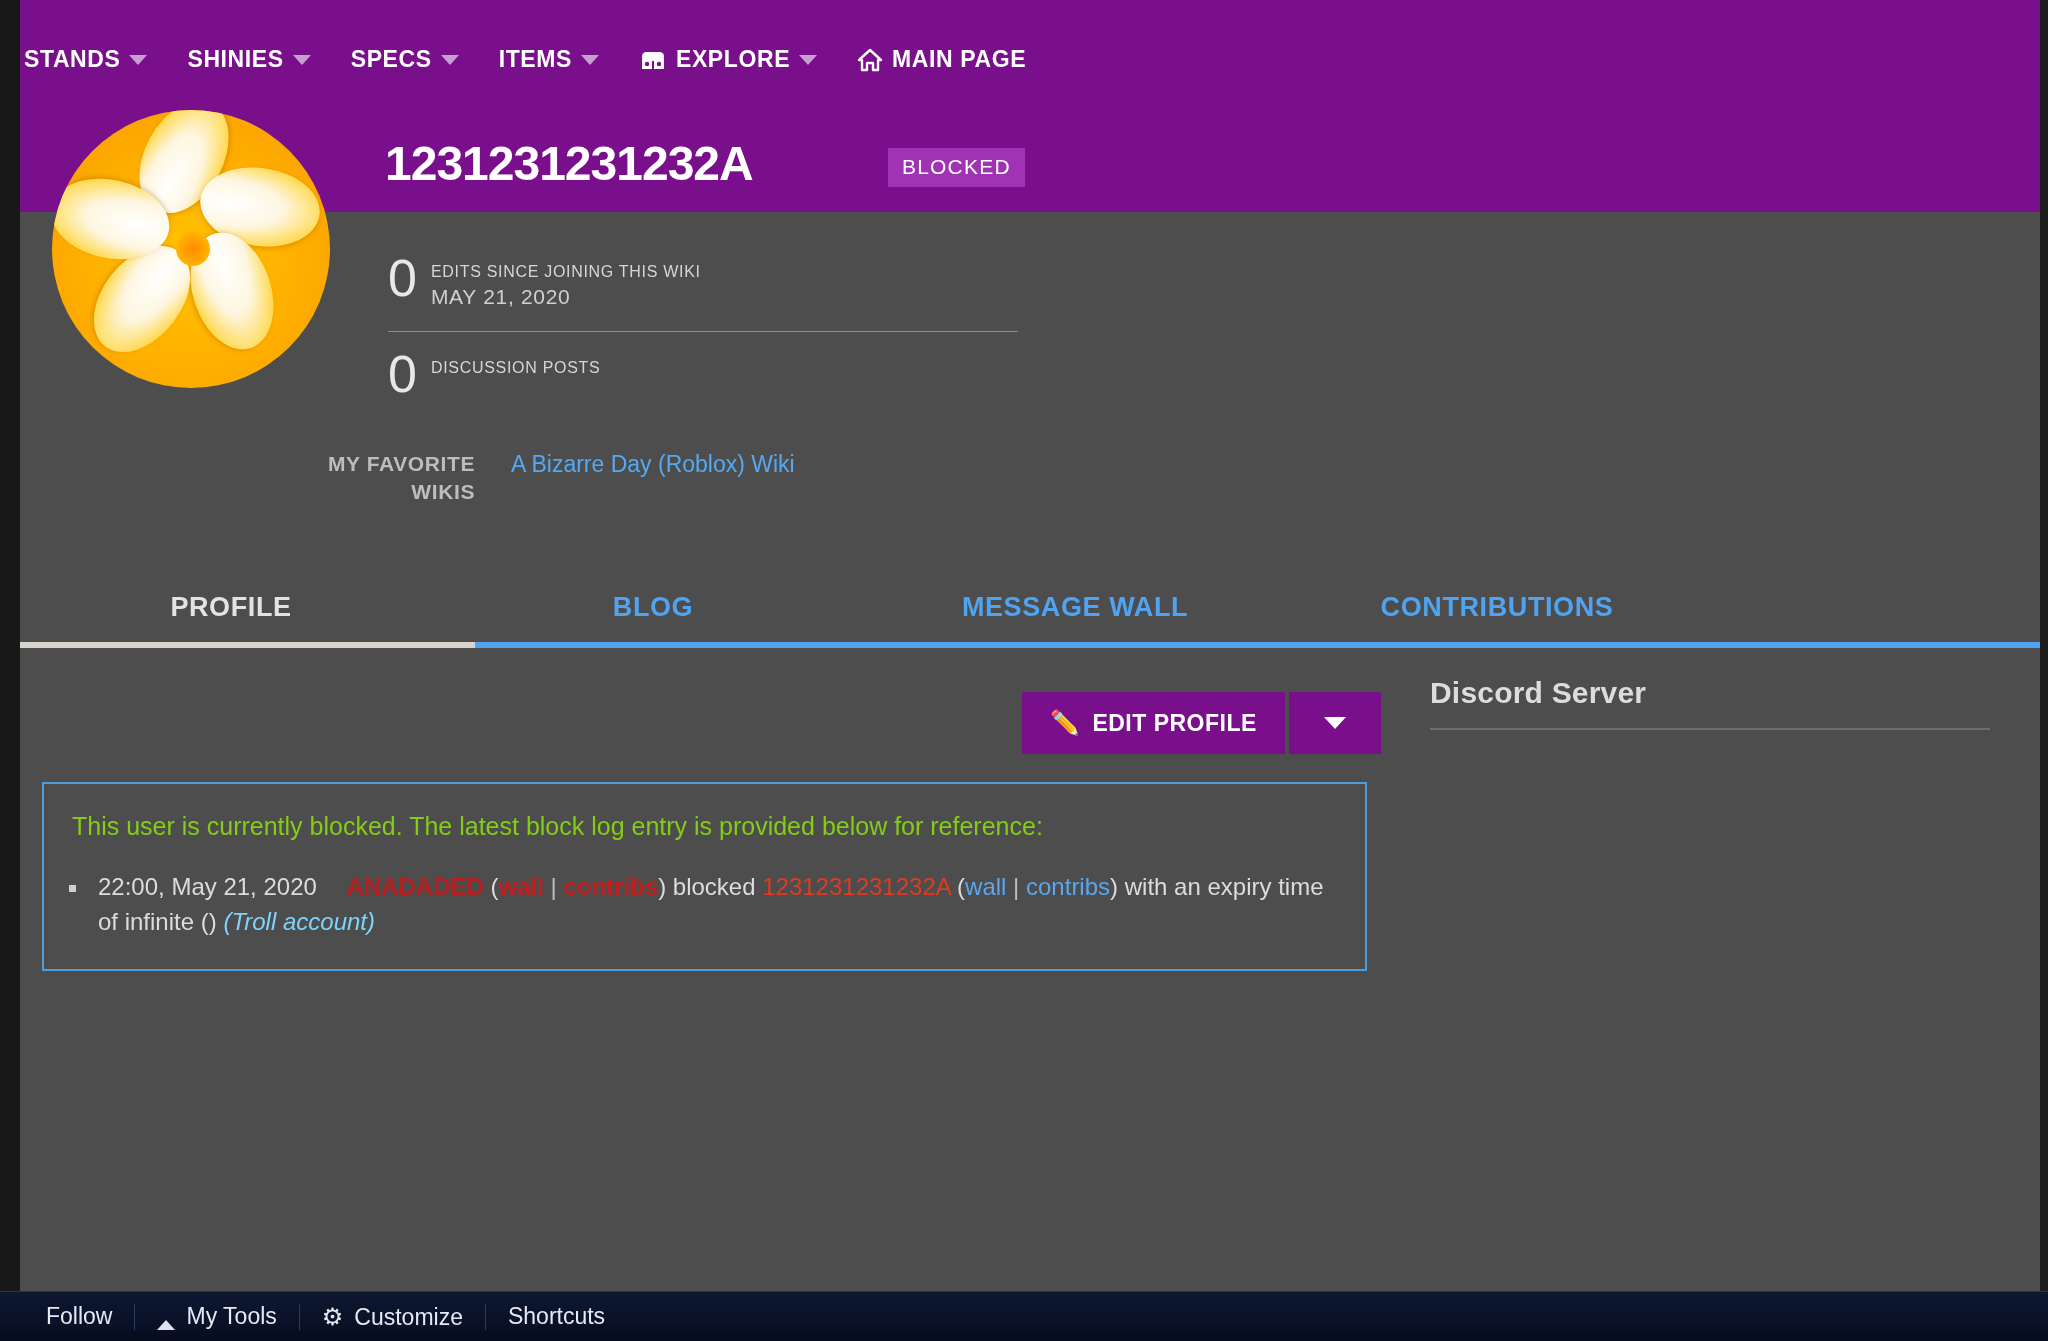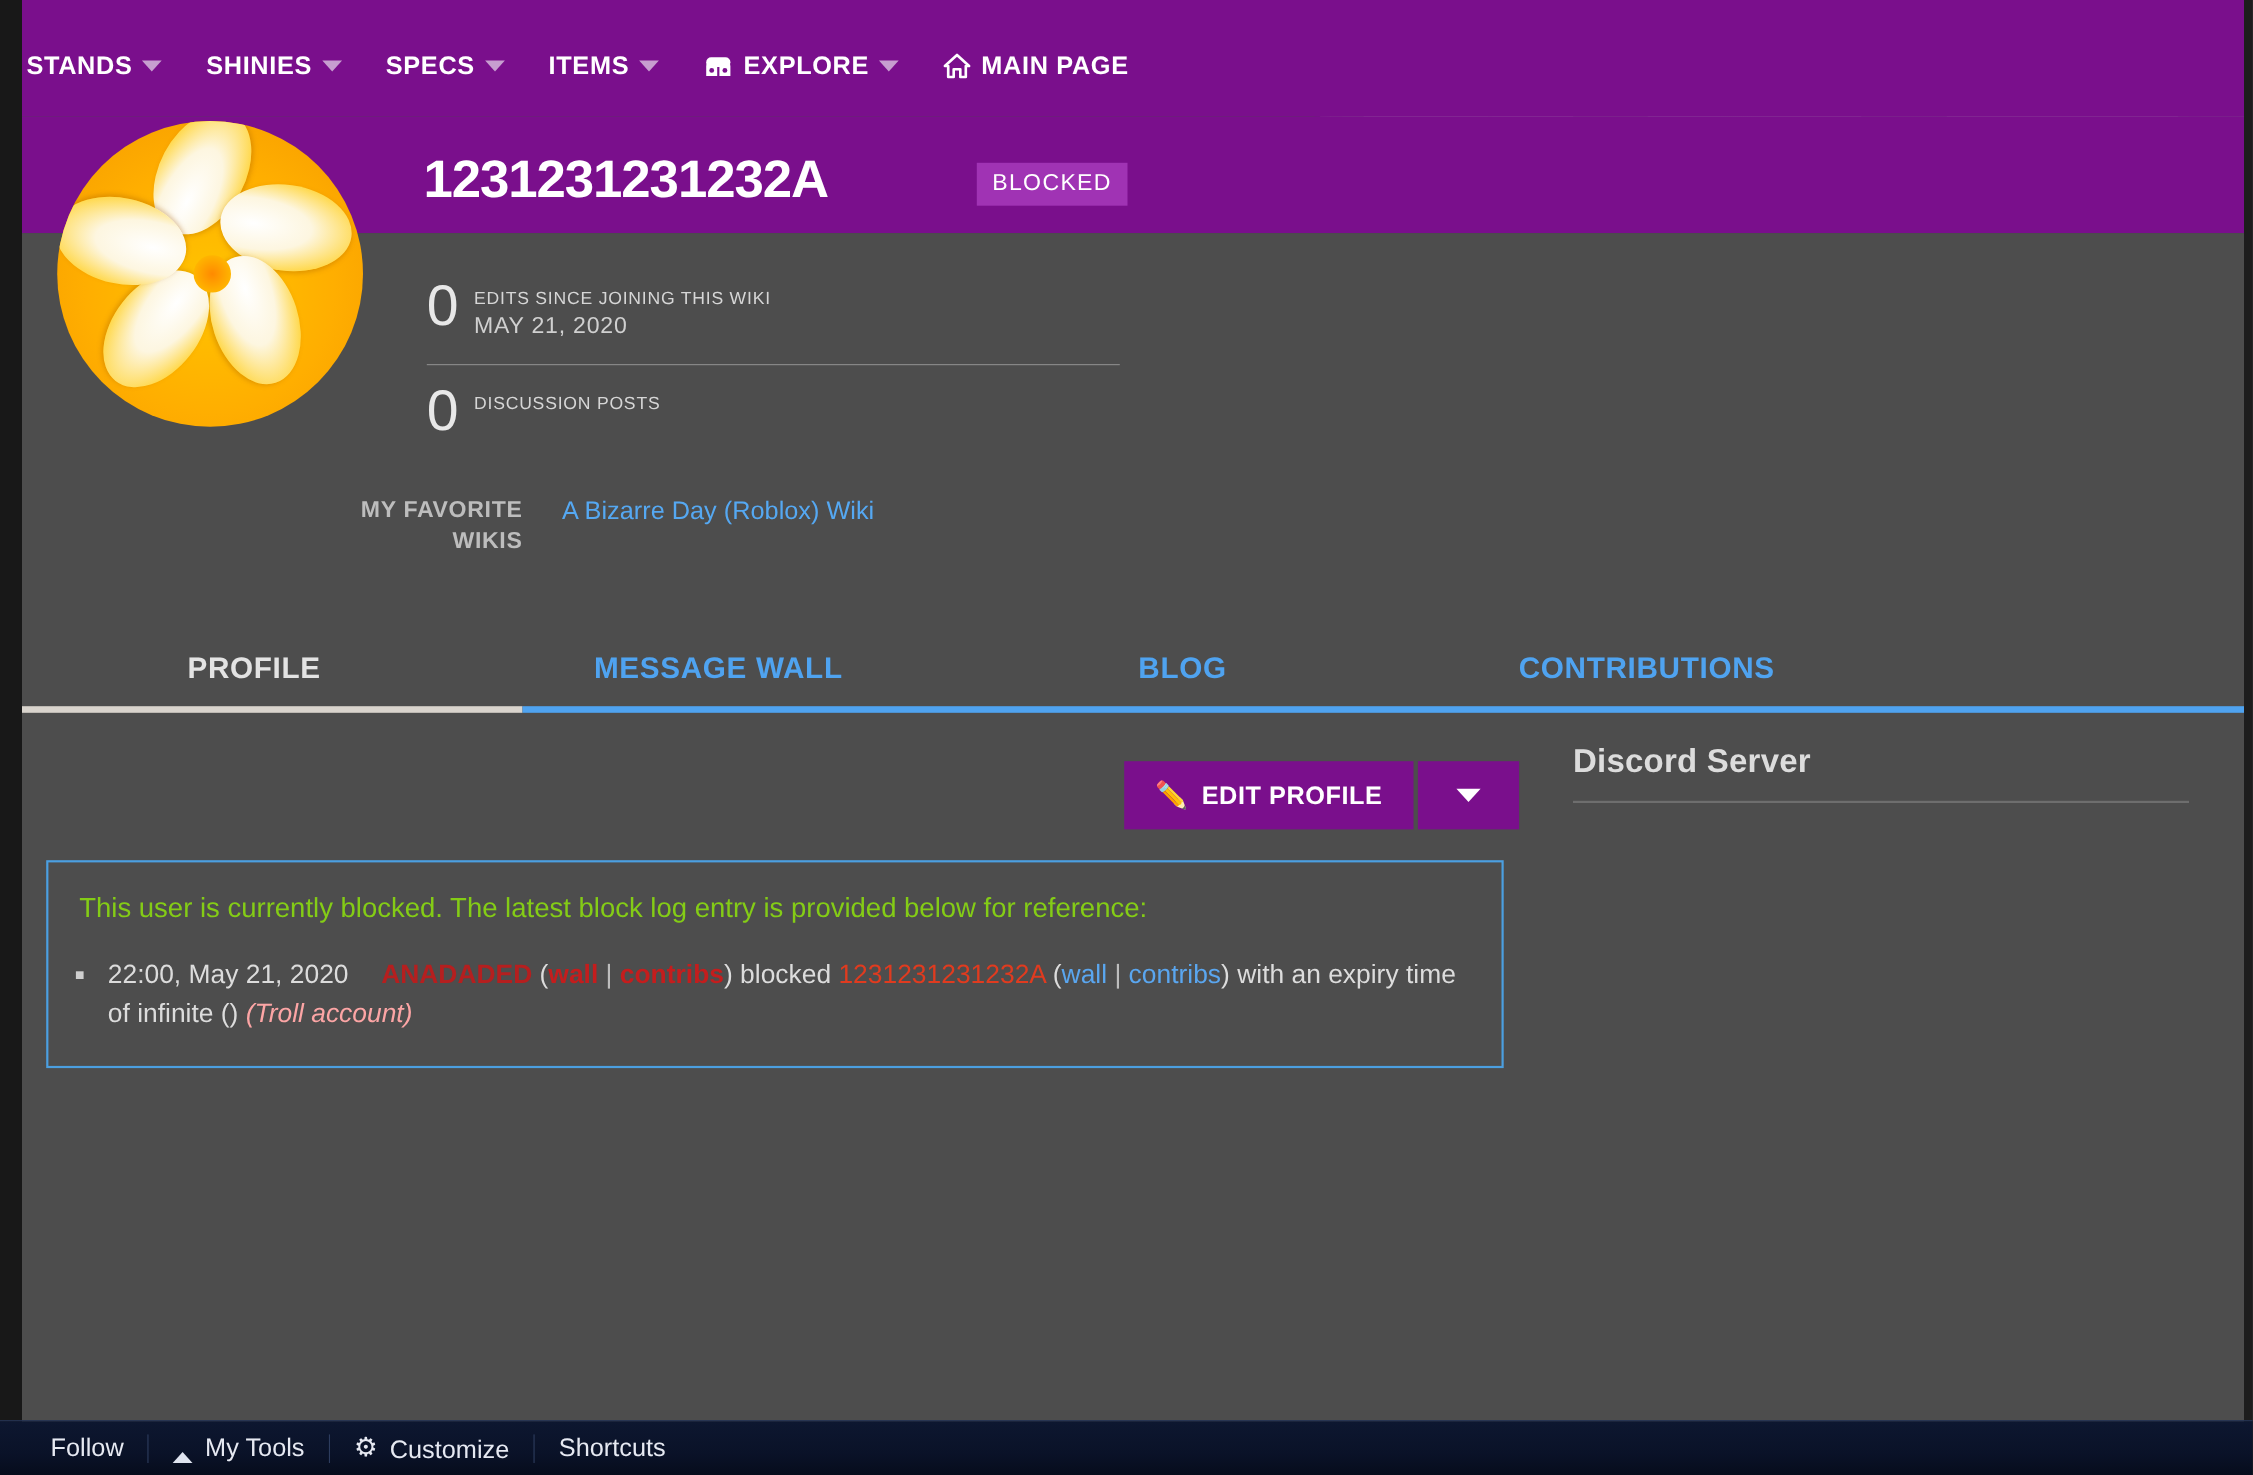--- a/index.html
+++ b/index.html
@@ -164,21 +164,21 @@
   }
   .block-intro { color:#84cc16; font-size:25px; line-height:1.35; }
   .block-list { margin:26px 0 0 18px; }
   .block-li { color:#dcdcdc; font-size:24px; line-height:1.45; list-style:square; padding-left:8px; }
   .block-li::marker { color:#cfcfcf; }
   .dark-red { color:#b51f1f; font-weight:bold;margin-left:23px; }
   .red-link { color:#c41d1d; font-weight:bold; cursor:pointer; }
   .bright-red { color:#e03b1f; }
   .blue-link { color:#5aa6ef; cursor:pointer; }
   .sep { color:#bdbdbd; font-weight:normal; }
-  .ital { font-style:italic; color:#fca5a5; }
+  .ital { font-style:italic; color:#7dd3fc; }
 
   .side-panel { position:absolute; left:1430px; top:676px; width:560px; z-index:24; }
   .side-title { color:#dcdcdc; font-size:30px; font-weight:bold; letter-spacing:.2px; }
   .side-rule { height:2px; background:#6e6e6e; margin-top:18px; width:560px; }
 
   
   .bottom-bar {
     position:absolute; left:0; bottom:0; width:2048px; height:50px;
     background:linear-gradient(180deg,#0d1730 0%,#0a1228 60%,#060c1c 100%);
     display:flex; align-items:center; z-index:70;
@@ -288,24 +288,24 @@
   <div class="fav-wrap">
     <div class="fav-label">MY FAVORITE WIKIS</div>
     <div class="fav-link">A Bizarre Day (Roblox) Wiki</div>
   </div>
 
   <div class="tabs">
     <div class="tab active">
         <span>PROFILE</span>
       </div>
     <div class="tab link">
+        <span>BLOG</span>
+      </div>
+    <div class="tab link">
         <span>MESSAGE WALL</span>
-      </div>
-    <div class="tab link">
-        <span>BLOG</span>
       </div>
     <div class="tab link">
         <span>CONTRIBUTIONS</span>
       </div>
   </div>
   <div class="tab-underline">
     <div class="ul-active"></div>
     <div class="ul-rest"></div>
   </div>
 

